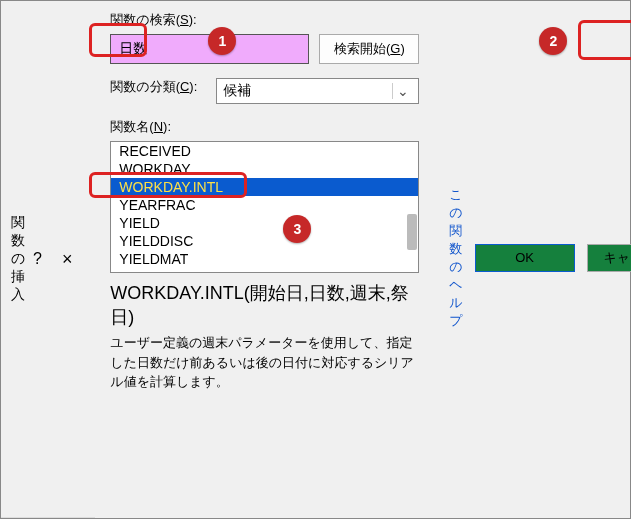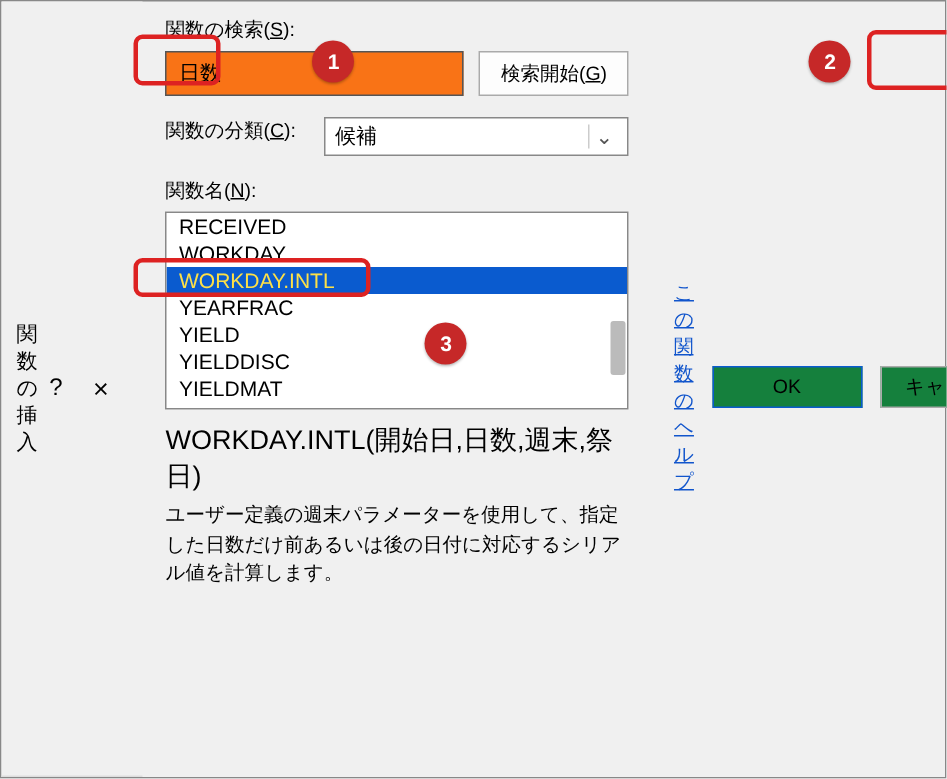--- a/index.html
+++ b/index.html
@@ -26,21 +26,21 @@
       background: #f0f0f0;
       border-bottom: 1px solid #ddd;
     }
     .titlebar-text { flex: 1; font-size: 14px; }
     .titlebar-help { width: 24px; text-align: center; font-size: 16px; cursor: pointer; }
     .titlebar-close { width: 36px; text-align: center; font-size: 18px; cursor: pointer; }
     .content { padding: 10px 15px 5px 15px; flex: 1; display: flex; flex-direction: column; }
     .label { margin-bottom: 5px; }
     .row-search { display: flex; gap: 10px; margin-bottom: 14px; align-items: flex-start; position: relative; }
     .search-input {
-      flex: 1; height: 30px; border: 1px solid #555; padding: 4px 8px; font-size: 14px; background: #f97316;
+      flex: 1; height: 30px; border: 1px solid #555; padding: 4px 8px; font-size: 14px; background: #f0abfc;
     }
     .search-btn {
       width: 100px; height: 30px; background: #fdfdfd; border: 1px solid #aaa; cursor: pointer; font-size: 13px;
     }
     .row-category { display: flex; gap: 6px; align-items: flex-start; margin-bottom: 14px; }
     .cat-label { width: 100px; }
     .cat-select {
       flex: 1; height: 26px; border: 1px solid #888; background: #fff; padding: 2px 6px; font-size: 14px;
       display: flex; align-items: center; justify-content: space-between; gap: 46px;
     }
@@ -52,21 +52,21 @@
     .listbox-item { padding: 1px 8px; cursor: pointer; }
     .listbox-item.selected { background: #0a5bcf; color: #fde047; }
     .scrollthumb {
       position: absolute; right: 1px; top: 72px; width: 10px; height: 36px; background: #bbb; border-radius: 2px;
     }
     .desc { font-size: 18px; margin-bottom: 4px; }
     .desc-text { font-size: 13px; line-height: 1.5; color: #000; }
     .footer {
       display: flex; align-items: center; padding: 10px 15px 14px 15px; gap: 12px;
     }
-    .help-link { color: #1155cc; text-decoration: underline; cursor: pointer; flex: 1; font-size: 13px; }
+    .help-link { color: #1155cc; cursor: pointer; flex: 1; font-size: 13px; }
     .btn {
       width: 100px; height: 28px; background: #15803d; border: 1px solid #aaa; cursor: pointer; font-size: 13px;
     }
     .btn.ok { border: 1px solid #0a5bcf; }
     .red-box {
       position: absolute; border: 3px solid #d22; border-radius: 6px; pointer-events: none;
     }
     .badge {
       position: absolute; width: 28px; height: 28px; border-radius: 50%; background: #c62828; color: #fff;
       display: flex; align-items: center; justify-content: center; font-size: 14px; font-weight: bold;

